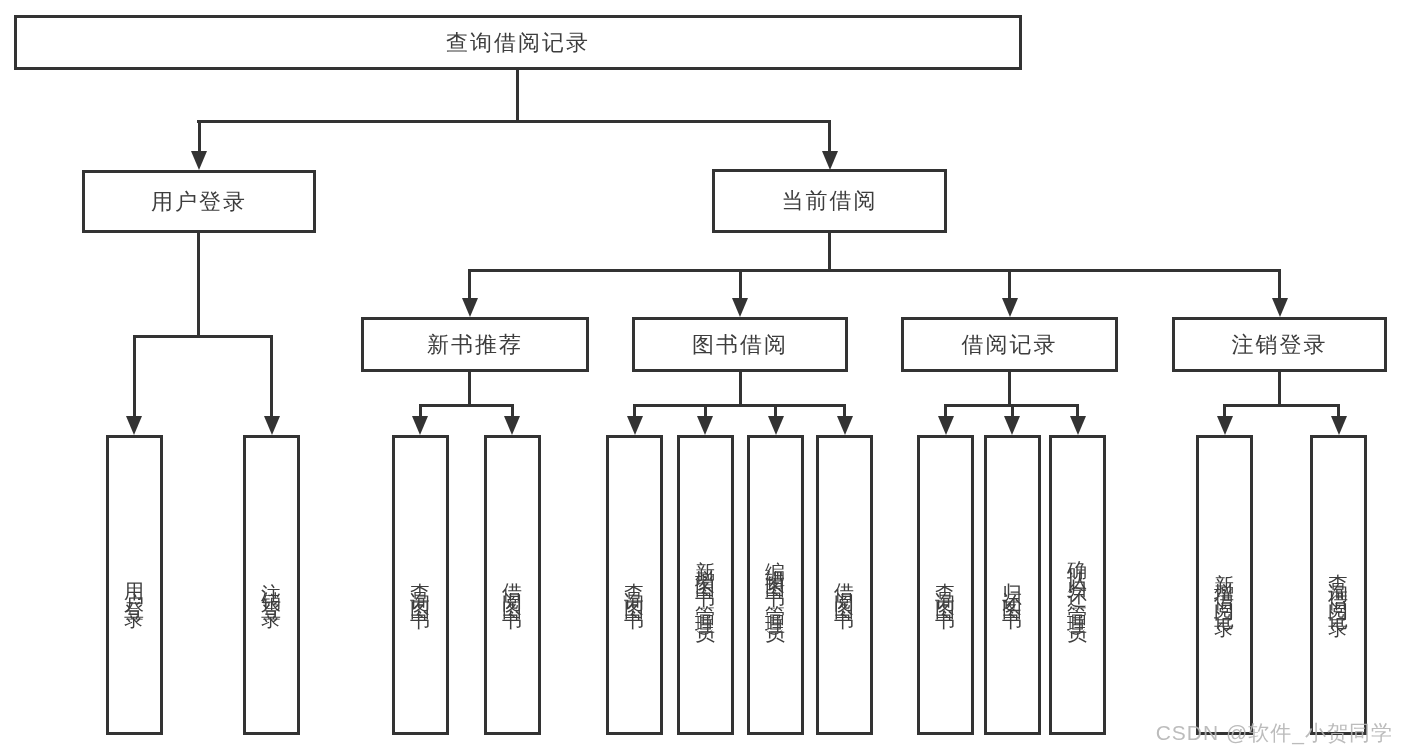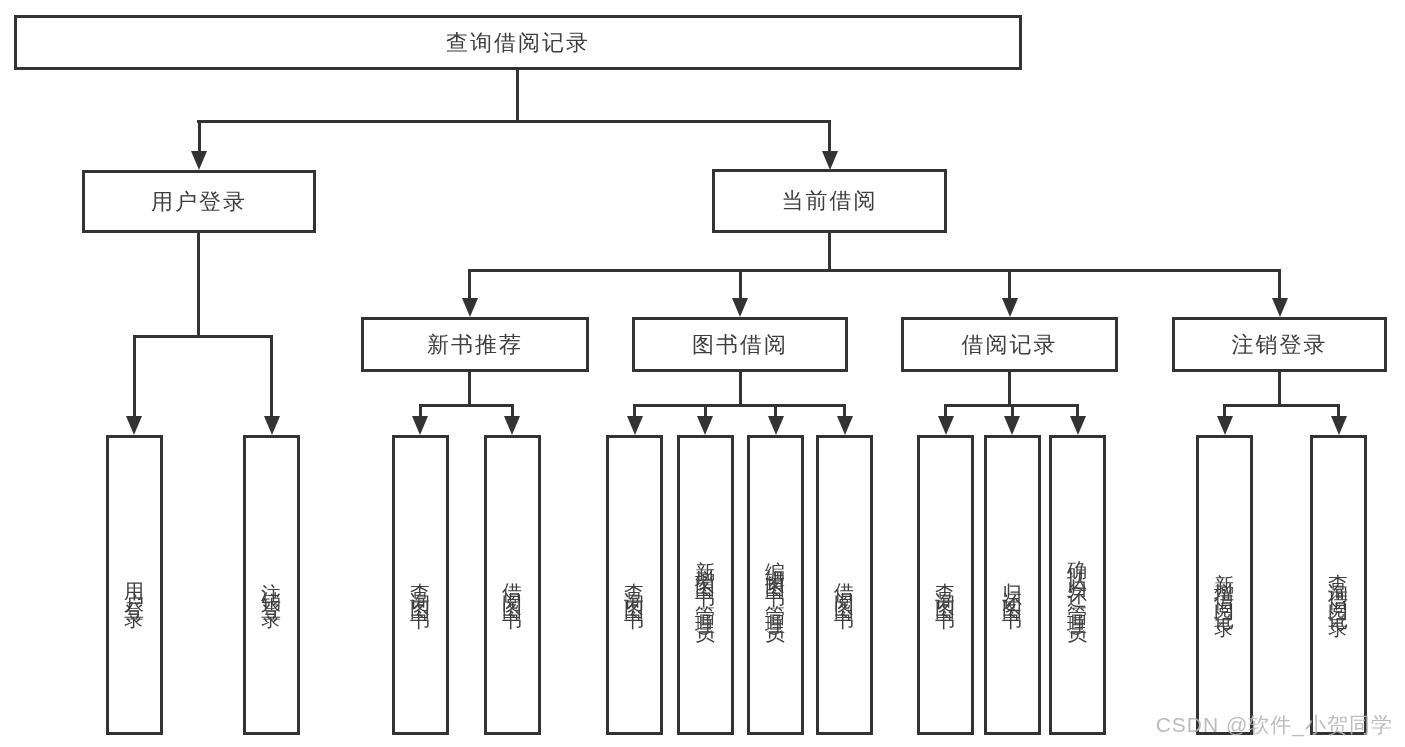--- a/index.html
+++ b/index.html
@@ -29,21 +29,21 @@
     white-space:nowrap;
   }
   .vline{position:absolute;width:3px;background:var(--line);}
   .hline{position:absolute;height:3px;background:var(--line);}
   .arrow{
     position:absolute;width:0;height:0;
     border-left:8px solid transparent;border-right:8px solid transparent;
     border-top:19px solid var(--line);
   }
   .watermark{
-    position:absolute;right:12px;bottom:8px;z-index:9;
+    position:absolute;right:12px;bottom:0;z-index:9;
     font-size:21px;letter-spacing:1px;color:var(--watermark);opacity:.9;
     white-space:nowrap;
   }
 </style>
 </head>
 <body>
 
 <div class="canvas">
 
   <div class="hbox" style="left:14px;top:15px;width:1008px;height:55px">

